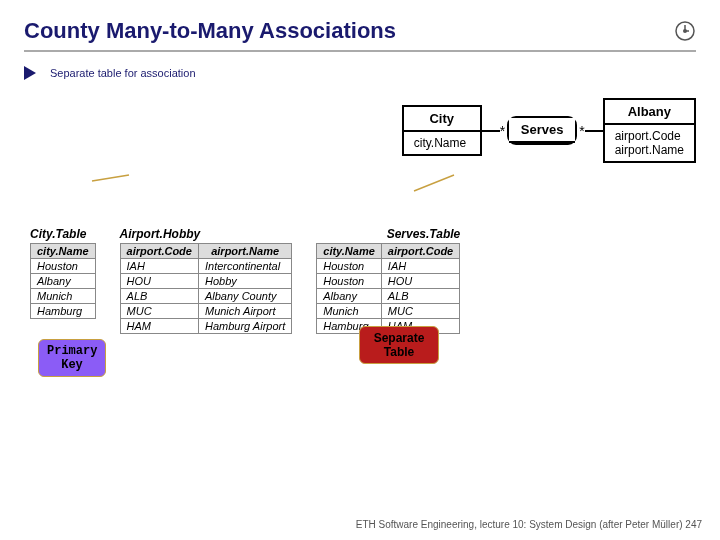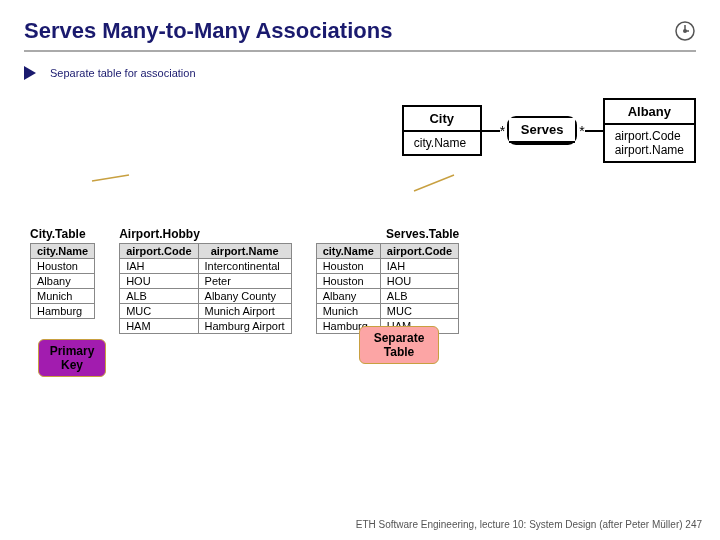--- a/index.html
+++ b/index.html
@@ -67,53 +67,55 @@
       font-size: 12px;
       text-align: left;
     }
     .line-h {
       height: 2px;
       background: #000;
       align-self: center;
     }
     
     .primary-key-box {
-      background: #a21caf;
+      background: #8b5cf6;
       border: 1.5px solid #c8a040;
       border-radius: 6px;
       padding: 4px 8px;
       font-size: 12px;
       font-weight: bold;
       text-align: center;
       position: absolute;
       left: 14px;
       top: 168px;
       width: 68px;
+      font-family: Liberation Mono, monospace;
     }
     .separate-table-box {
-      background: #fca5a5;
+      background: #b91c1c;
       border: 1.5px solid #c8a040;
       border-radius: 6px;
       padding: 4px 8px;
       font-size: 12px;
       font-weight: bold;
       text-align: center;
       position: absolute;
       left: 335px;
       top: 155px;
       width: 80px;
     }
     
     .tables-area {
       display: flex;
       gap: 10px;
       justify-content: flex-start;
       align-items: flex-start;
       margin-top: 8px;
       padding: 0 6px;
+      font-style: italic;
     }
     .data-table-section {
       display: flex;
       flex-direction: column;
       align-items: flex-start;
     }
     .table-title {
       font-weight: bold;
       font-size: 12px;
       margin-bottom: 2px;
@@ -153,21 +155,21 @@
       gap: 0;
       position: relative;
     }
   </style>
 </head>
 <body>
 
 <div class="slide">
 
   <div class="title-row">
-    <span class="title">Serves  Many-to-Many Associations</span>
+    <span class="title">County  Many-to-Many Associations</span>
     <svg class="clock-icon" viewBox="0 0 22 22">
       <circle cx="11" cy="11" r="9" fill="none" stroke="#555" stroke-width="1.5"></circle>
       <circle cx="11" cy="11" r="2" fill="#555"></circle>
       <line x1="11" y1="11" x2="11" y2="5" stroke="#555" stroke-width="1.5"></line>
       <line x1="11" y1="11" x2="15" y2="11" stroke="#555" stroke-width="1.5"></line>
     </svg>
   </div>
 
   <div class="subtitle">
     <span class="bullet"></span>
@@ -258,21 +260,21 @@
             <th>airport.Name</th>
           </tr>
         </thead>
         <tbody>
           <tr>
               <td>IAH</td>
               <td>Intercontinental</td>
             </tr>
           <tr>
               <td>HOU</td>
-              <td>Peter</td>
+              <td>Hobby</td>
             </tr>
           <tr>
               <td>ALB</td>
               <td>Albany County</td>
             </tr>
           <tr>
               <td>MUC</td>
               <td>Munich Airport</td>
             </tr>
           <tr>

